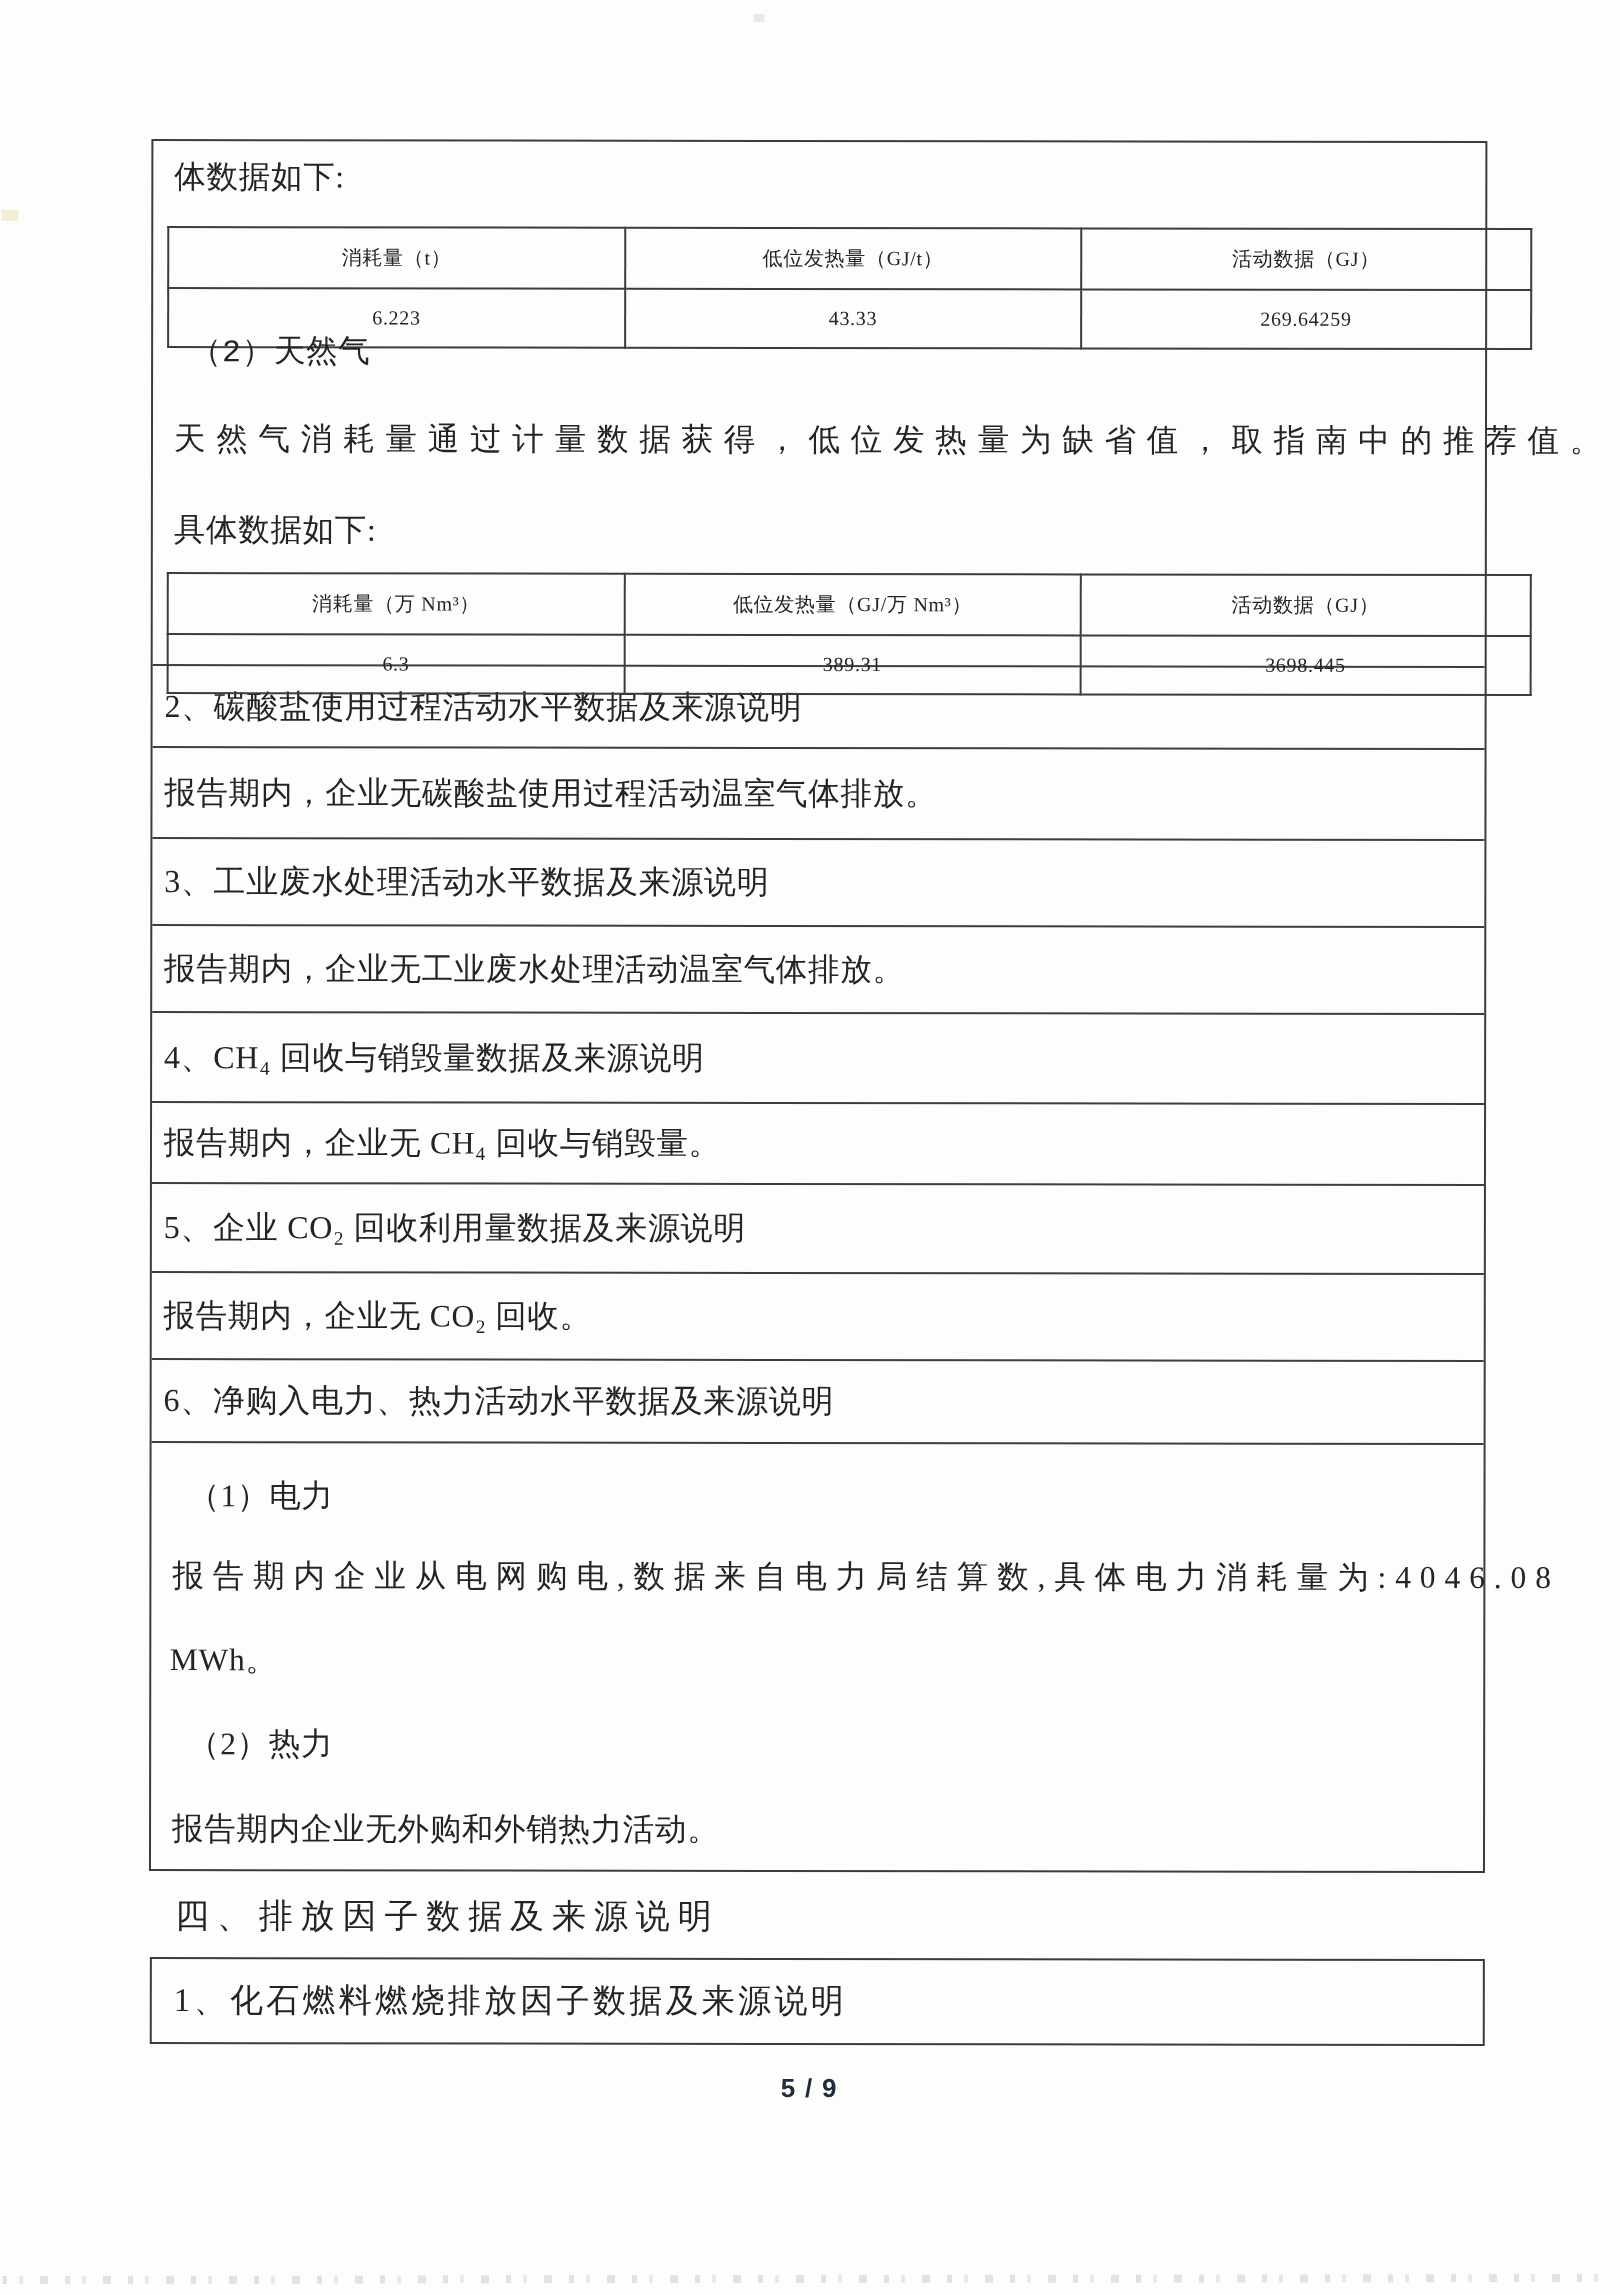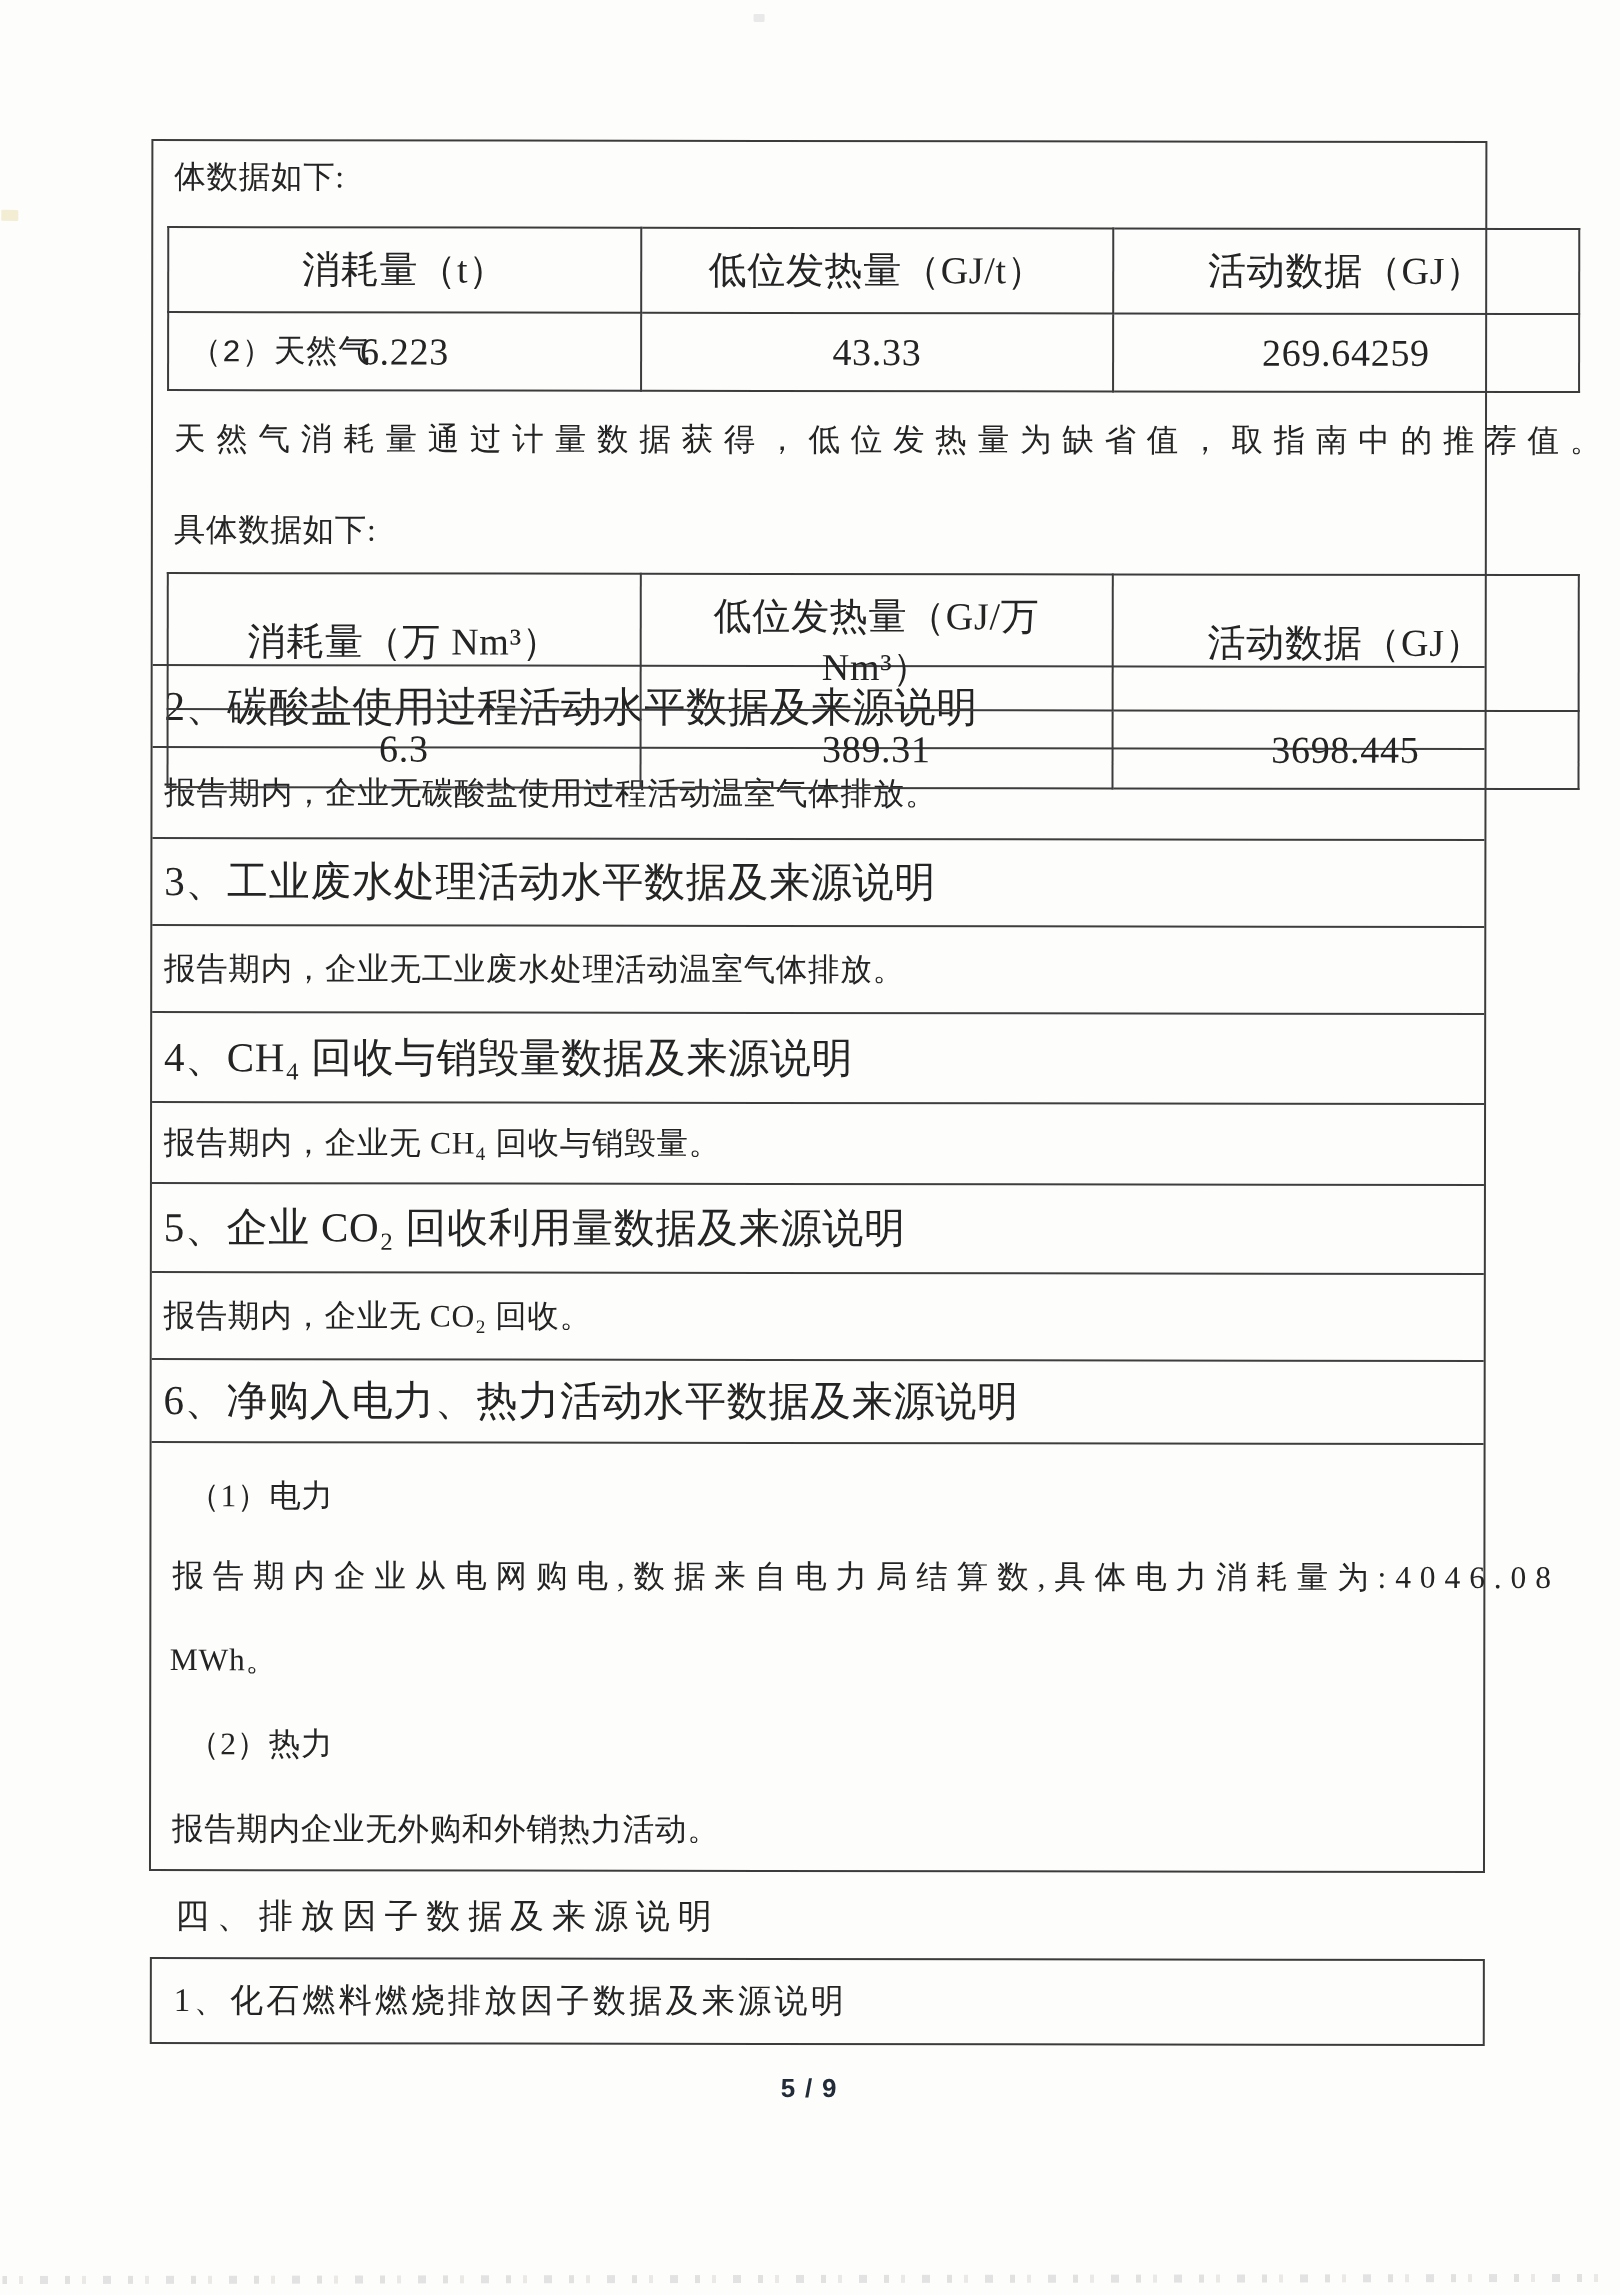--- a/index.html
+++ b/index.html
@@ -31,36 +31,36 @@
   }
   .row{box-sizing:border-box;display:flex;align-items:center;padding-left:11.8px;}
   .row + .row{border-top:2px solid #3e3e3e;}
   .row-a{height:523px;position:relative;display:block;padding-left:0;}
   .row-b{height:82px;} .row-c{height:91px;} .row-d{height:87px;}
   .row-e{height:87px;} .row-f{height:90px;} .row-g{height:81px;}
   .row-h{height:89px;} .row-i{height:87px;} .row-j{height:83px;}
   .row-k{height:431px;position:relative;display:block;padding-left:0;}
 
   .t{font-size:31.5px;line-height:39px;letter-spacing:0.7px;white-space:nowrap;}
-  .heading-row{font-size:41px;letter-spacing:0.7px;}
+  .heading-row{font-size:32px;letter-spacing:0.7px;}
 
   
   .para{position:absolute;left:21px;margin:0;}
   .indent{padding-left:15.8px;}
 
   .spread-gas{letter-spacing:10.8px;}
   .spread-power{letter-spacing:8.9px;}
 
   
   table.data{
     position:absolute;left:13.8px;width:1309px;border-collapse:collapse;table-layout:fixed;
   }
   table.data td{
     border:2px solid #3c3c3c;text-align:center;vertical-align:middle;
-    font-size:38px;padding:16px;height:41px;letter-spacing:0.7px;
+    font-size:20px;padding:8px;height:41px;letter-spacing:0.7px;
   }
   table.data tr.hd td{border-bottom-width:2.6px;height:43px;}
   .c1{width:439px;} .c2{width:438px;} .c3{width:432px;border-radius:19px;}
 
   
   .section4{
     position:absolute;left:176px;top:1894px;margin:0;
     font-size:34px;letter-spacing:7.9px;white-space:nowrap;font-weight:normal;
   }
 

